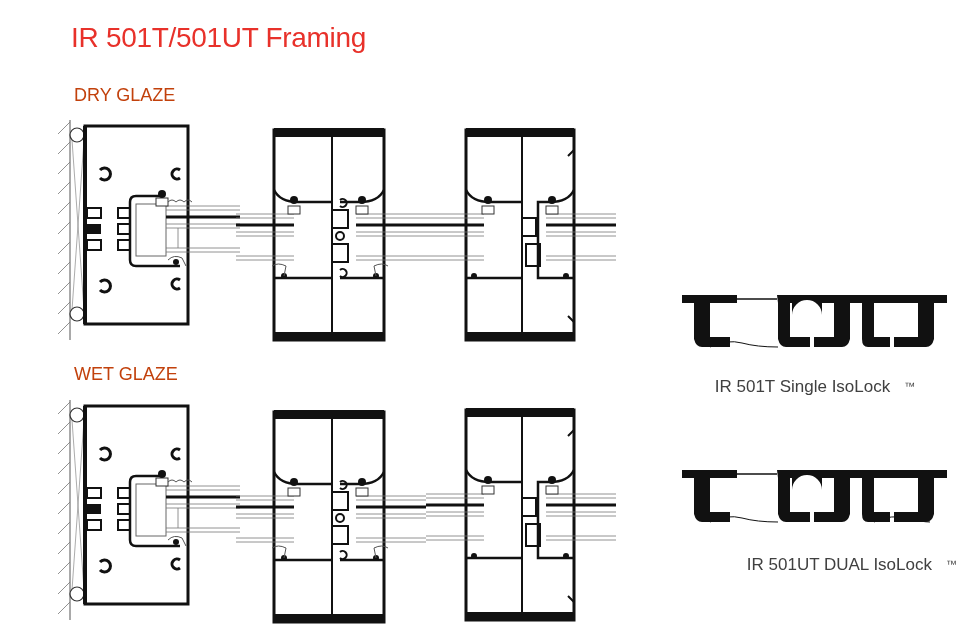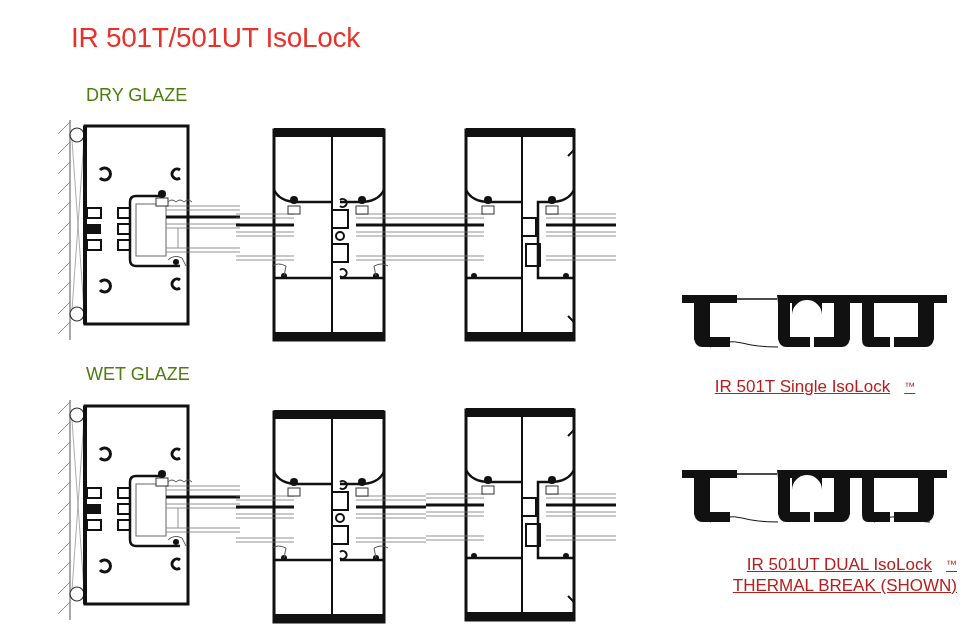--- a/index.html
+++ b/index.html
@@ -1,26 +1,26 @@
 <!DOCTYPE html>
 <html><head>
 <meta charset="utf-8">
 <style>
   html,body{margin:0;padding:0;background:#fff;}
   body{width:977px;height:636px;position:relative;overflow:hidden;font-family:"Liberation Sans",sans-serif;color:#231f20;}
   .title{position:absolute;left:71px;top:22px;font-size:28px;color:#e8312a;font-weight:normal;letter-spacing:-0.3px;}
-  .section{position:absolute;left:74px;font-size:18px;color:#4d7c0f;margin-left:12px;}
-  .cap{position:absolute;text-align:center;font-size:17px;line-height:21px;color:#b91c1c;text-decoration:underline;}
+  .section{position:absolute;left:74px;font-size:18px;color:#c2410c;}
+  .cap{position:absolute;text-align:center;font-size:17px;line-height:21px;color:#404040;}
   .tm{font-size:11px;vertical-align:top;margin-left:14px;}
   svg{position:absolute;overflow:visible;}
 </style>
 </head>
 <body>
 
-<div class="title">IR 501T/501UT IsoLock</div>
+<div class="title">IR 501T/501UT Framing</div>
 
 <div class="section" style="top:85px;">DRY GLAZE</div>
 <div class="section" style="top:364px;text-align:right;">WET GLAZE</div>
 
 <svg width="0" height="0" style="position:absolute">
   <defs>
 
     <g id="jamb">
 
       <line x1="30" y1="0" x2="30" y2="220" stroke="#555" stroke-width="1"></line>
@@ -189,14 +189,13 @@
   <use href="#tbreak"></use>
   <path d="M192 52 Q210 44 225 48 T248 52" fill="none" stroke="#111" stroke-width="1"></path>
 </svg>
 
 <div class="cap" style="left:680px;top:376px;width:270px;">
   <span>IR 501T Single IsoLock</span><span class="tm">™</span><br>
 </div>
 
 <div class="cap" style="left:672px;top:554px;width:285px;text-align:right;">
   <span>IR 501UT DUAL IsoLock</span><span class="tm">™</span><br>
-  <span>THERMAL BREAK (SHOWN)</span>
 </div>
 
 </body></html>

